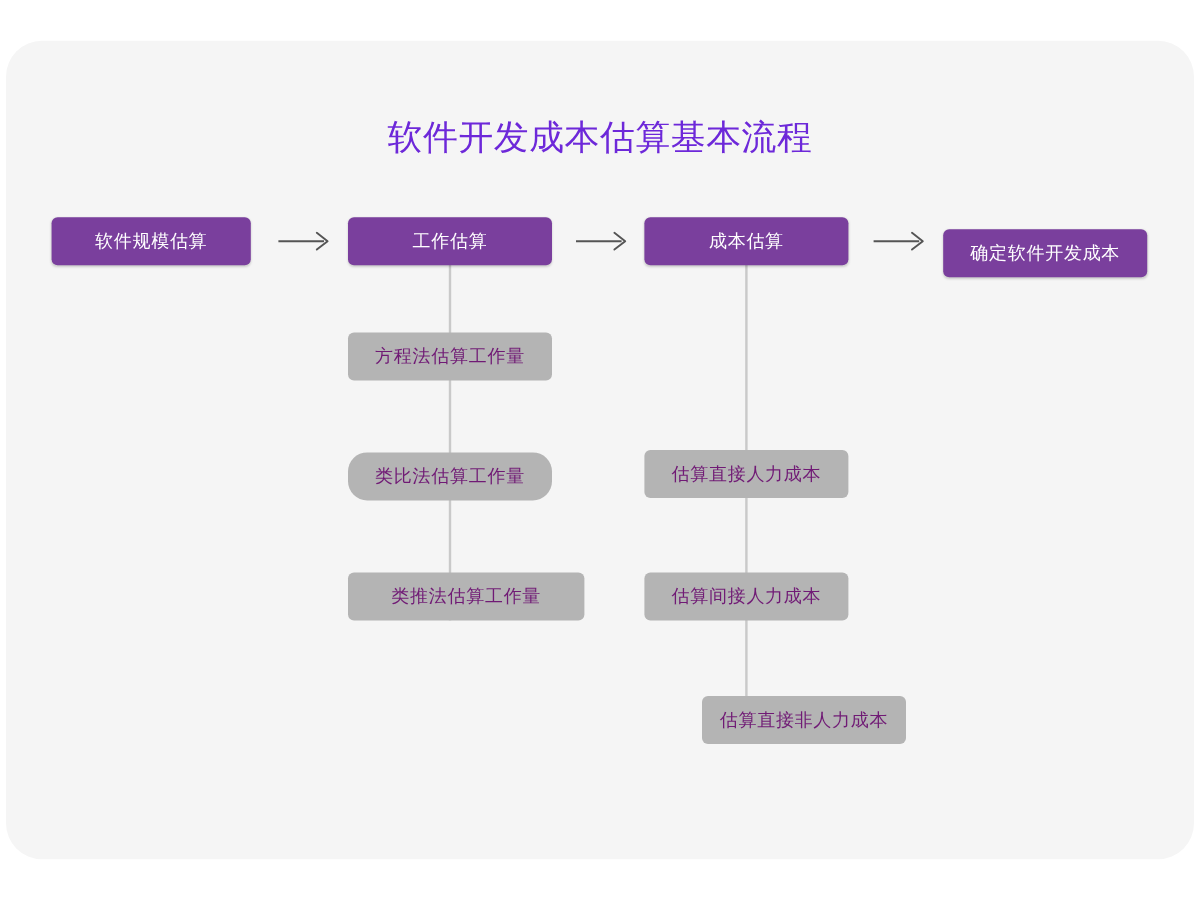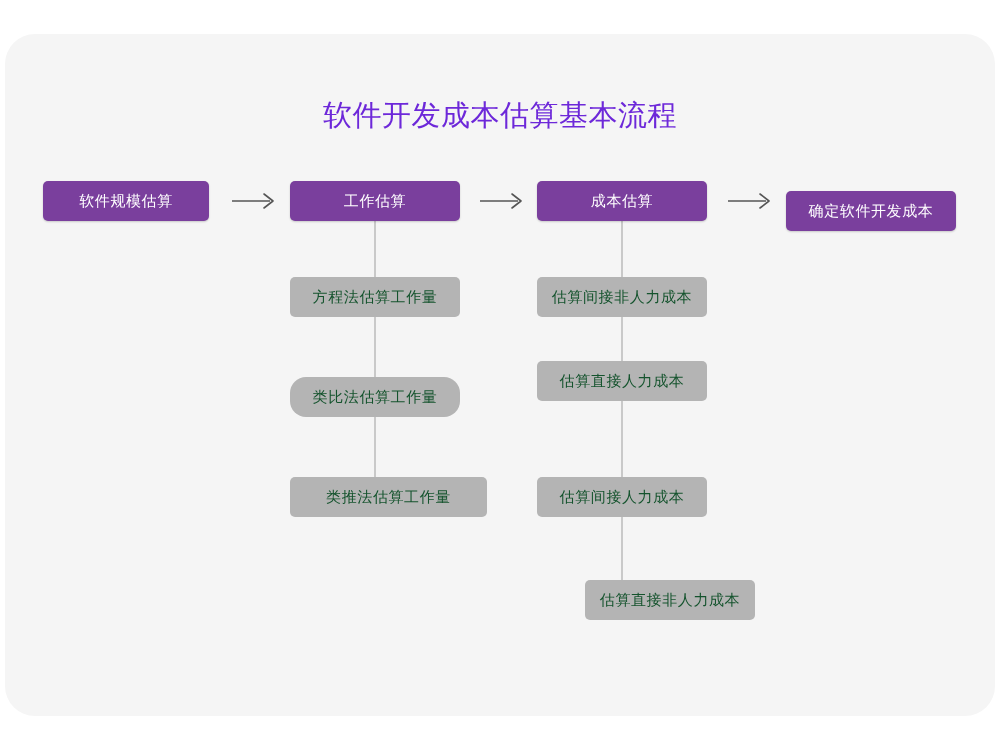--- a/index.html
+++ b/index.html
@@ -74,21 +74,21 @@
     letter-spacing: 0.6px;
     box-sizing: border-box;
     white-space: nowrap;
   }
   .node.primary {
     background: #7a3f9d;
     box-shadow: 0 1px 2px rgba(0,0,0,0.18);
   }
   .node.secondary {
     background: #b4b4b4;
-    color: #14532d;
+    color: #701a75;
   }
 
   
   .arrow {
     position: absolute;
     width: 46px;
     height: 22px;
   }
 </style>
 </head>
@@ -127,22 +127,21 @@
     <div class="node primary" style="left:537px; top:181px; width:170px;">成本估算</div>
 
     <div class="node primary" style="left:786px; top:181px; width:170px;margin-top:10px;">确定软件开发成本</div>
 
     <div class="node secondary" style="left:290px; top:277px; width:170px;">方程法估算工作量</div>
 
     <div class="node secondary" style="left:290px; top:377px; width:170px;border-radius:16px;">类比法估算工作量</div>
 
     <div class="node secondary" style="left:290px; top:477px; width:197px;">类推法估算工作量</div>
 
-    <div class="node secondary" style="left:537px; top:277px; width:170px;">估算间接非人力成本</div>
 
-    <div class="node secondary" style="left:537px; top:361px; width:170px;">估算直接人力成本</div>
+    <div class="node secondary" style="left:537px; top:375px; width:170px;">估算直接人力成本</div>
 
     <div class="node secondary" style="left:537px; top:477px; width:170px;">估算间接人力成本</div>
 
     <div class="node secondary" style="left:537px; top:580px; width:170px;margin-left:48px;">估算直接非人力成本</div>
 
   </div>
 </div>
 
 </body></html>

